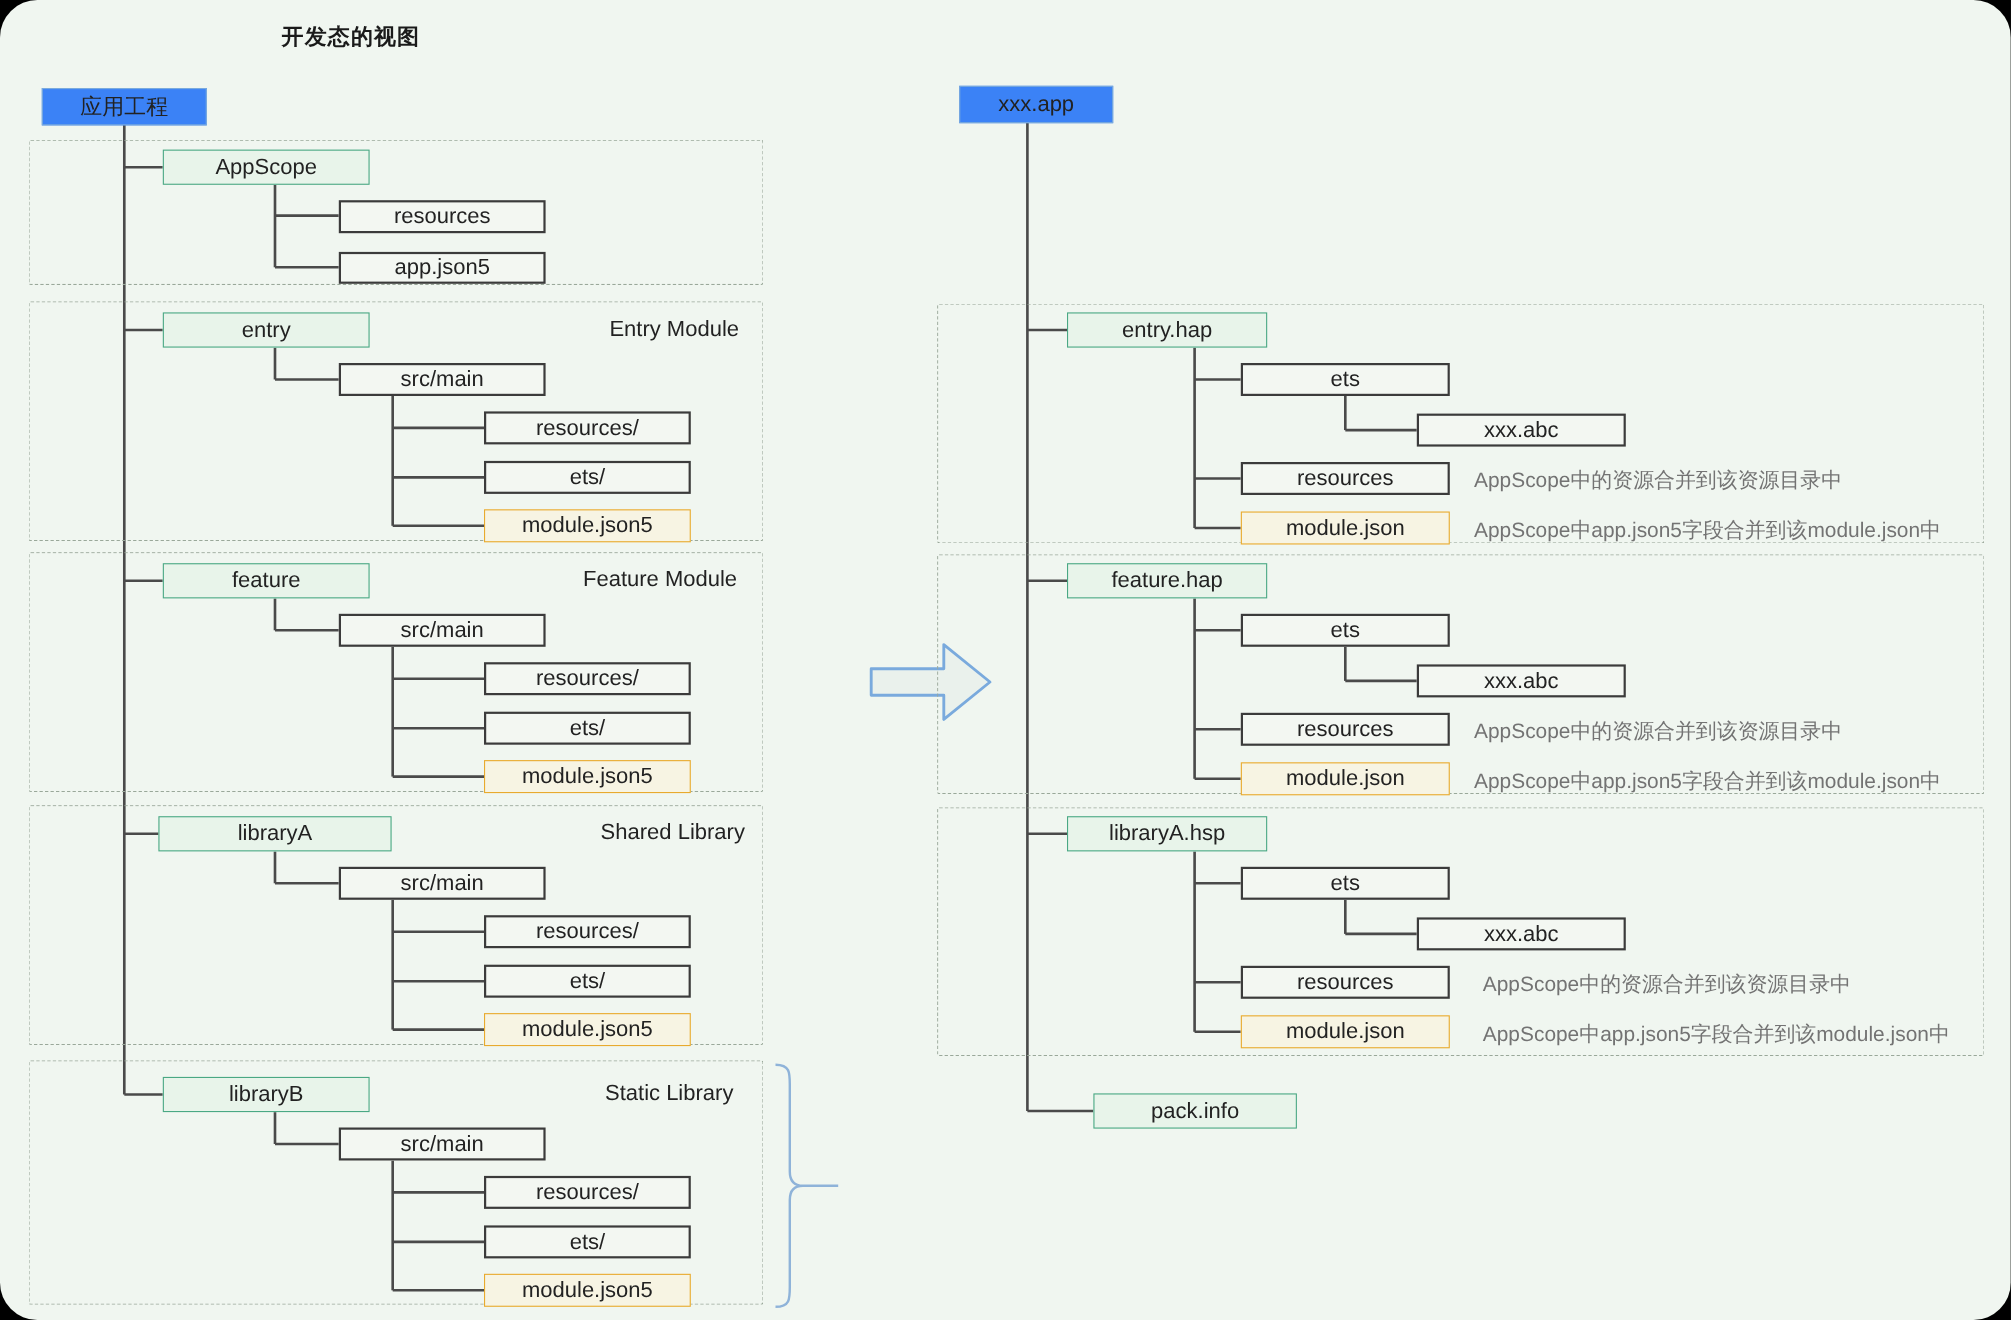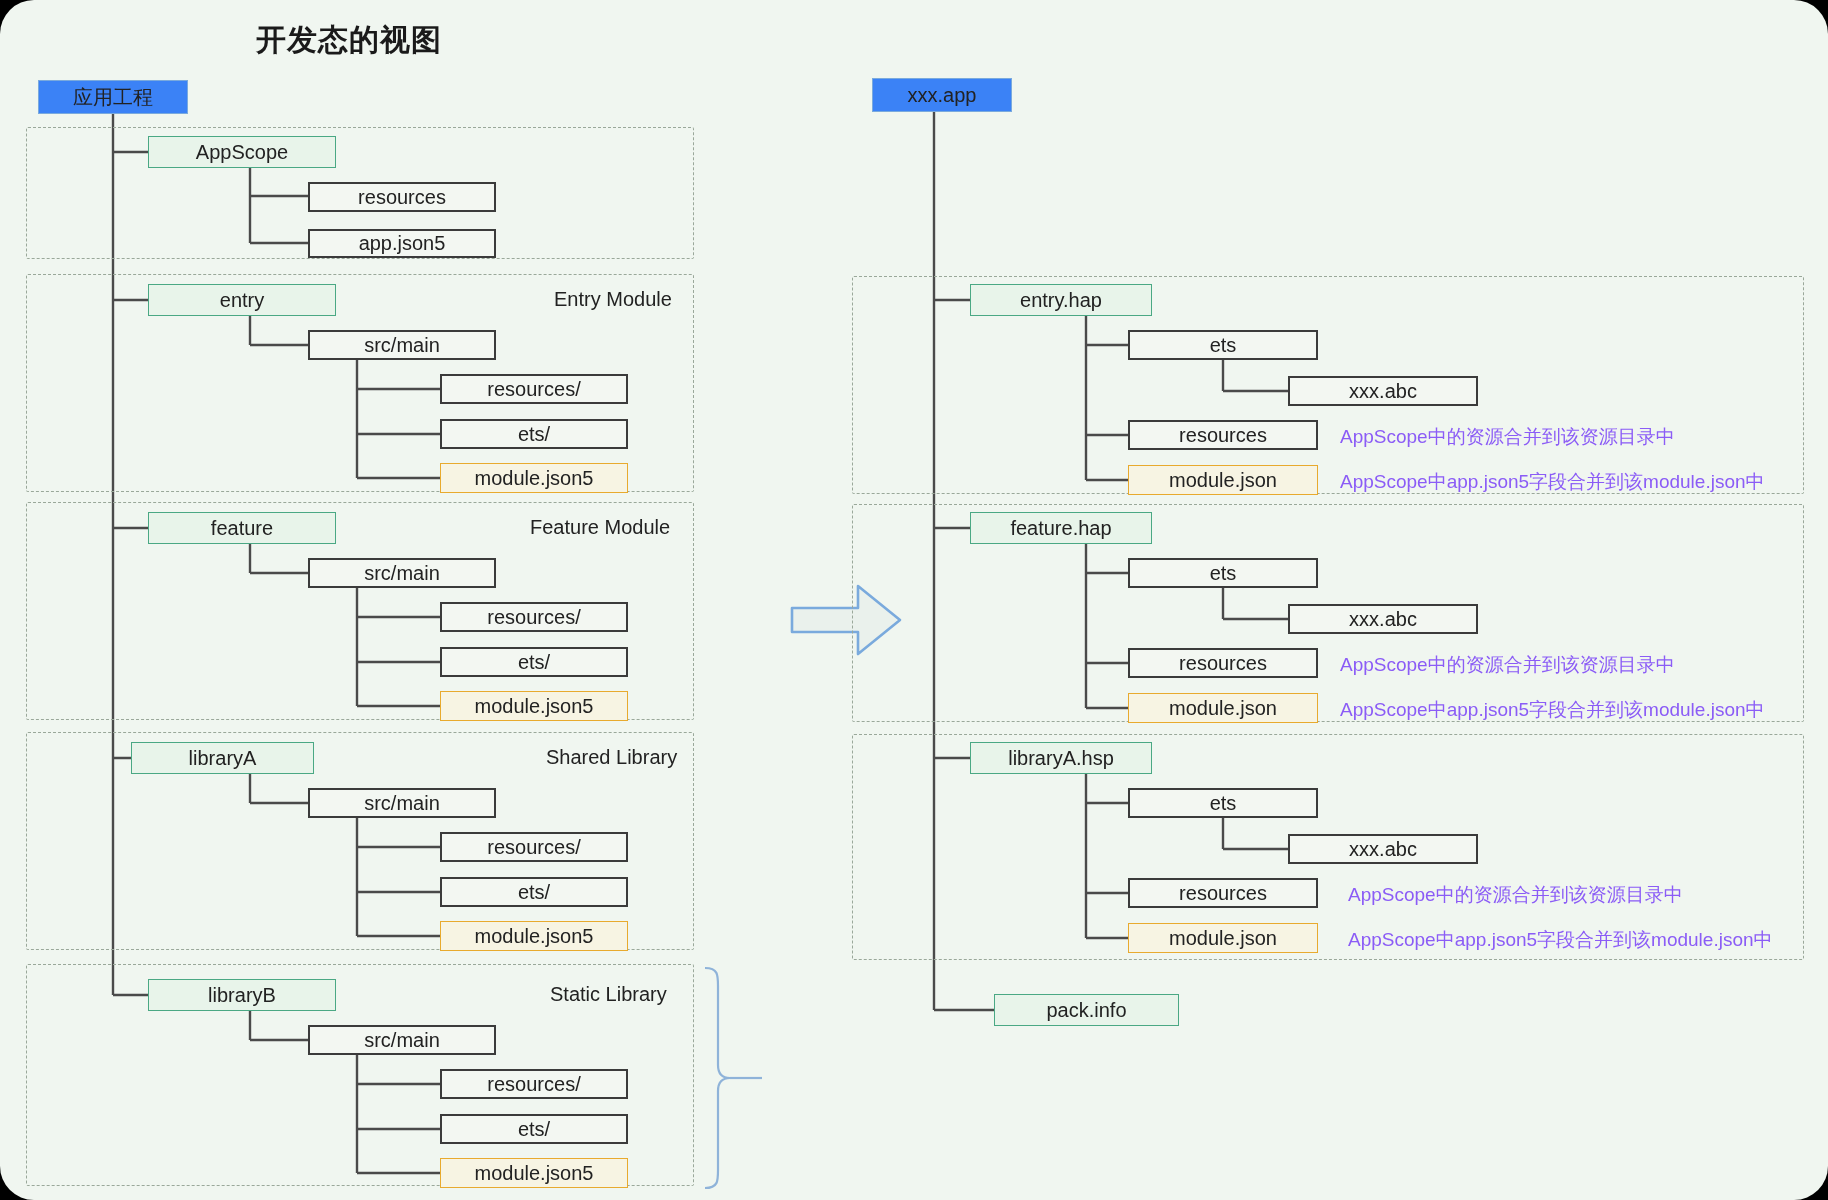--- a/index.html
+++ b/index.html
@@ -14,21 +14,21 @@
     position: relative;
     width: 1828px;
     height: 1200px;
     background: #f0f6f0;
     border-radius: 34px;
     overflow: hidden;
     font-family: "Liberation Sans", "DejaVu Sans", sans-serif;
   }
   .title {
     position: absolute;
-    font-size: 30px;
+    font-size: 20px;
     font-weight: bold;
     color: #1a1a1a;
     letter-spacing: 1px;
     white-space: nowrap;
   }
   .node {
     position: absolute;
     box-sizing: border-box;
     display: flex;
     align-items: center;
@@ -62,21 +62,21 @@
   }
   .grouplabel {
     position: absolute;
     font-size: 20px;
     color: #222222;
     white-space: nowrap;
   }
   .note {
     position: absolute;
     font-size: 19px;
-    color: #8b5cf6;
+    color: #737373;
     white-space: nowrap;
   }
   .bottomnote {
     position: absolute;
     font-size: 19px;
     color: #222222;
     white-space: nowrap;
   }
   svg.lines {
     position: absolute;
@@ -199,21 +199,21 @@
 
   <div class="group" style="left:26px; top:502px; width:668px; height:218px;"></div>
   <div class="node green" style="left:148px; top:512px; width:188px; height:32px;">feature</div>
   <div class="grouplabel" style="left:530px; top:516px;">Feature Module</div>
   <div class="node plain" style="left:308px; top:558px; width:188px; height:30px;">src/main</div>
   <div class="node plain" style="left:440px; top:602px; width:188px; height:30px;">resources/</div>
   <div class="node plain" style="left:440px; top:647px; width:188px; height:30px;">ets/</div>
   <div class="node amber" style="left:440px; top:691px; width:188px; height:30px;">module.json5</div>
 
   <div class="group" style="left:26px; top:732px; width:668px; height:218px;"></div>
-  <div class="node green" style="left:131px; top:742px; width:183px; height:32px;">libraryA</div>
+  <div class="node green" style="left:144px; top:742px; width:212px; height:32px;">libraryA</div>
   <div class="grouplabel" style="left:546px; top:746px;">Shared Library</div>
   <div class="node plain" style="left:308px; top:788px; width:188px; height:30px;">src/main</div>
   <div class="node plain" style="left:440px; top:832px; width:188px; height:30px;">resources/</div>
   <div class="node plain" style="left:440px; top:877px; width:188px; height:30px;">ets/</div>
   <div class="node amber" style="left:440px; top:921px; width:188px; height:30px;">module.json5</div>
 
   <div class="group" style="left:26px; top:964px; width:668px; height:222px;"></div>
   <div class="node green" style="left:148px; top:979px; width:188px; height:32px;">libraryB</div>
   <div class="grouplabel" style="left:550px; top:983px;">Static Library</div>
   <div class="node plain" style="left:308px; top:1025px; width:188px; height:30px;">src/main</div>

